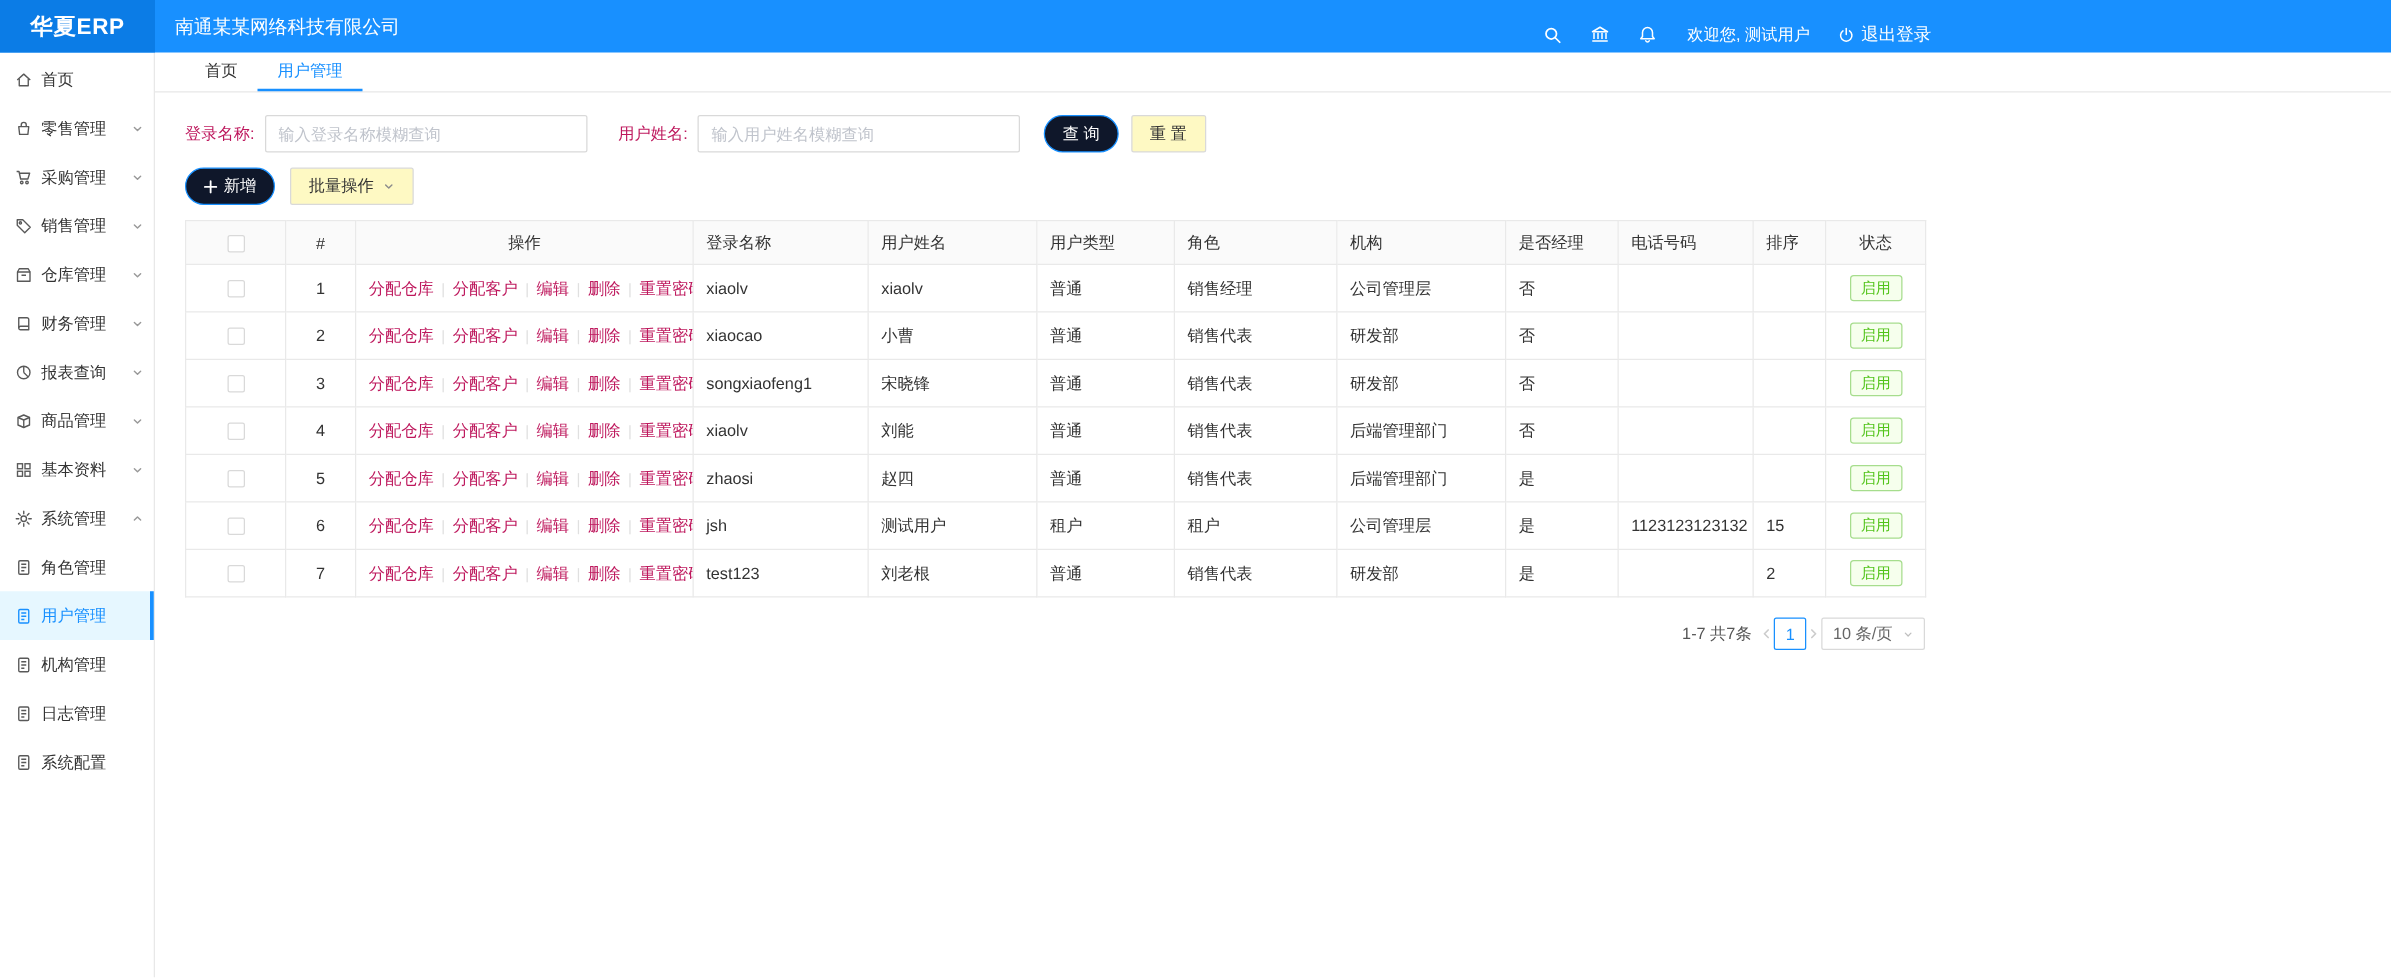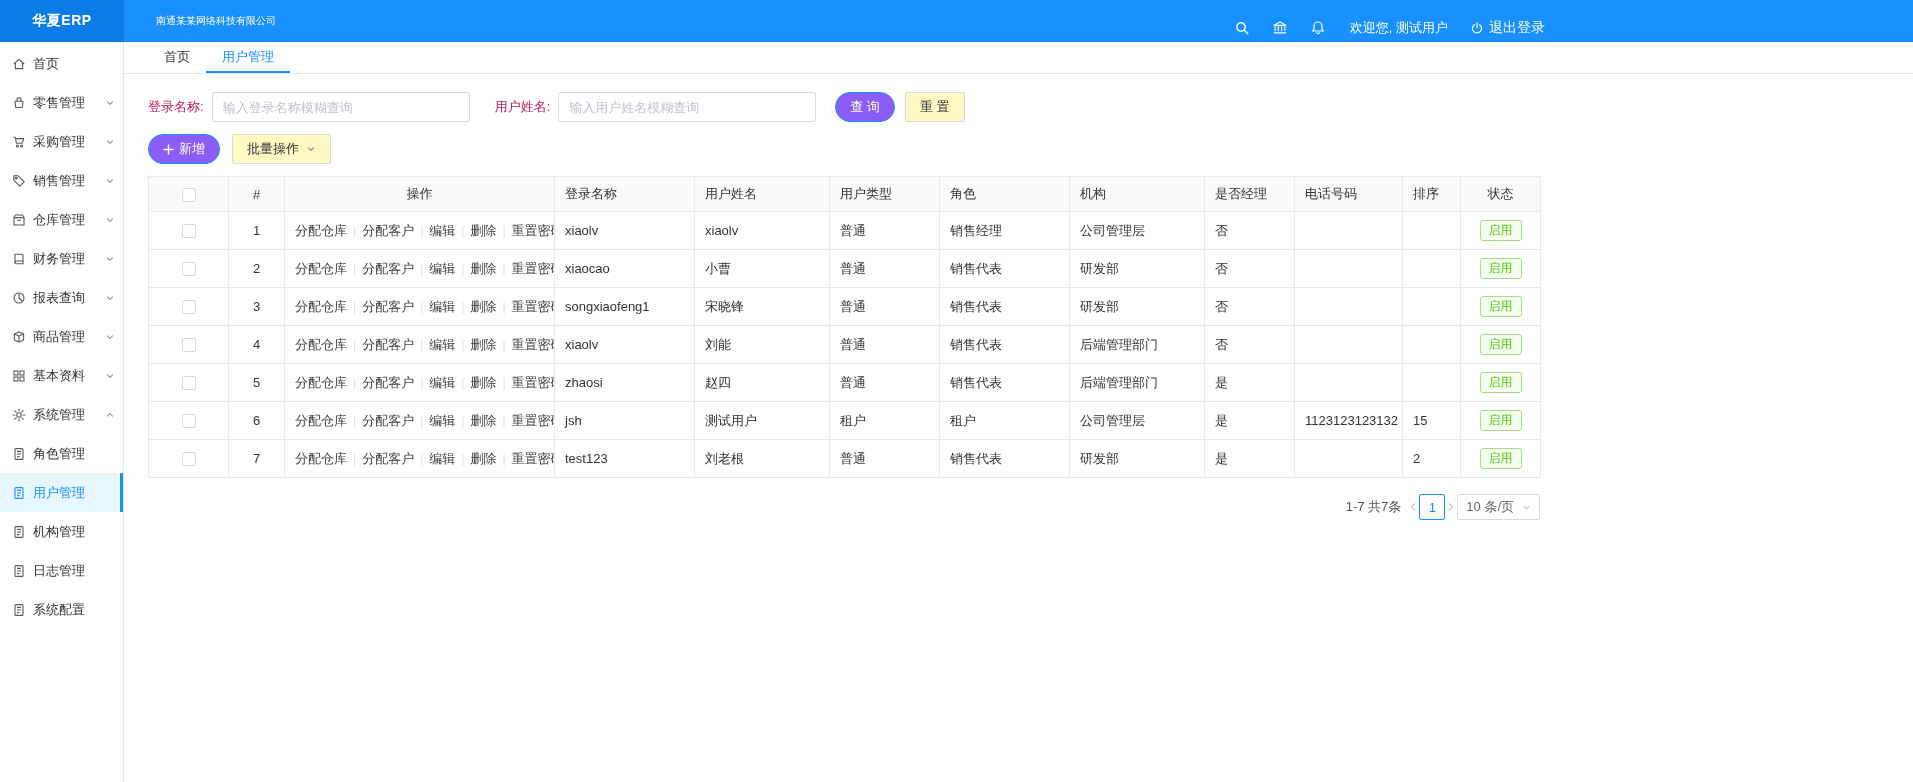--- a/index.html
+++ b/index.html
@@ -6,22 +6,22 @@
   html,body { width:1913px; height:782px; }
   body {
     font-family:"Liberation Sans","DejaVu Sans",sans-serif;
     background:#fff; overflow:hidden; color:#333;
   }
   svg { display:block; }
 
   
   .topbar { height:42px; background:#1890ff; display:flex; align-items:center; position:relative; color:#fff; }
   .logo { width:124px; height:42px; background:#0b7ce6; display:flex; align-items:center; justify-content:center;
-          font-size:14px; font-weight:bold; letter-spacing:.5px; cursor:pointer; }
-  .company { margin-left:32px; font-size:10px; }
+          font-size:18px; font-weight:bold; letter-spacing:.5px; cursor:pointer; }
+  .company { margin-left:16px; font-size:15px; }
   .topbar-right { position:absolute; right:368px; top:0; height:56px; display:flex; align-items:center; }
   .tb-icon { display:flex; cursor:pointer; margin-left:22px; color:#fff; }
   .welcome { font-size:13px; margin-left:24px; white-space:nowrap; }
   .logout { display:flex; align-items:center; gap:5px; font-size:14px; margin-left:22px; cursor:pointer; white-space:nowrap; }
 
   
   .layout { display:flex; height:740px; }
   .sidebar { width:124px; flex-shrink:0; border-right:1px solid #e8e8e8; background:#fff; padding-top:2px; }
   .side-item { height:39px; display:flex; align-items:center; padding:0 8px 0 12px; font-size:13px; color:#333;
                cursor:pointer; white-space:nowrap; }
@@ -45,37 +45,37 @@
 
   .filter-row { display:flex; align-items:center; margin-bottom:12px; height:30px; }
   .flabel { font-size:13px; color:#be185d; margin-right:8px; white-space:nowrap; }
   .finput { width:258px; height:30px; border:1px solid #d9d9d9; border-radius:2px; padding:0 10px;
             font-size:13px; color:#8b5cf6; outline:none; font-family:inherit; }
   .finput::placeholder { color:#c0c4cc; }
   .gap1 { width:25px; }
   .btn { height:30px; border-radius:2px; font-size:13px; padding:0 14px; cursor:pointer;
          display:inline-flex; align-items:center; justify-content:center; gap:5px;
          border:1px solid transparent; font-family:inherit; white-space:nowrap; }
-  .btn-primary { background:#8b5cf6; color:#fff; border-color:#1890ff;border-radius:15px; }
+  .btn-primary { background:#0f172a; color:#fff; border-color:#1890ff;border-radius:15px; }
   .btn-default { background:#fef9c3; color:#333; border-color:#d9d9d9; }
   .filter-row .btn-primary { margin-left:19px; }
   .filter-row .btn-default { margin-left:10px; }
 
   .action-row { display:flex; align-items:center; gap:12px; margin-bottom:12px; height:30px; }
   .chev-dark { display:flex; color:#8c8c8c; margin-left:2px; }
 
   
   table { border-collapse:collapse; width:1392px; table-layout:fixed; font-size:13px; color:#333; }
   th,td { border:1px solid #e9e9e9; padding:0 10px; text-align:left; overflow:hidden; white-space:nowrap; }
   th { background:#fafafa; height:35px; font-weight:normal; color:#333; }
   td { height:38px; background:#fff; }
   .c-center { text-align:center; }
   .checkbox { display:inline-block; width:14px; height:14px; border:1px solid #d9d9d9; border-radius:2px;
               background:#fff; vertical-align:middle; cursor:pointer; }
-  .op-link { color:#404040; cursor:pointer; text-decoration:none; }
+  .op-link { color:#be185d; cursor:pointer; text-decoration:none; }
   .op-sep { color:#e0e0e0; margin:0 6px; font-size:12px; }
   .status-badge { display:inline-block; padding:2px 8px; font-size:12px; color:#52c41a;
                   border:1px solid #a6dd8d; background:#f6ffed; border-radius:3px; line-height:1.3; }
 
   
   .pagination { width:1392px; display:flex; justify-content:flex-end; align-items:center; gap:0;
                 margin-top:16px; font-size:13px; color:#555; }
   .page-total { margin-right:6px; }
   .page-arrow { color:#ccc; display:flex; cursor:pointer; }
   .page-num { width:26px; height:26px; border:1px solid #1890ff; color:#1890ff; border-radius:2px;

